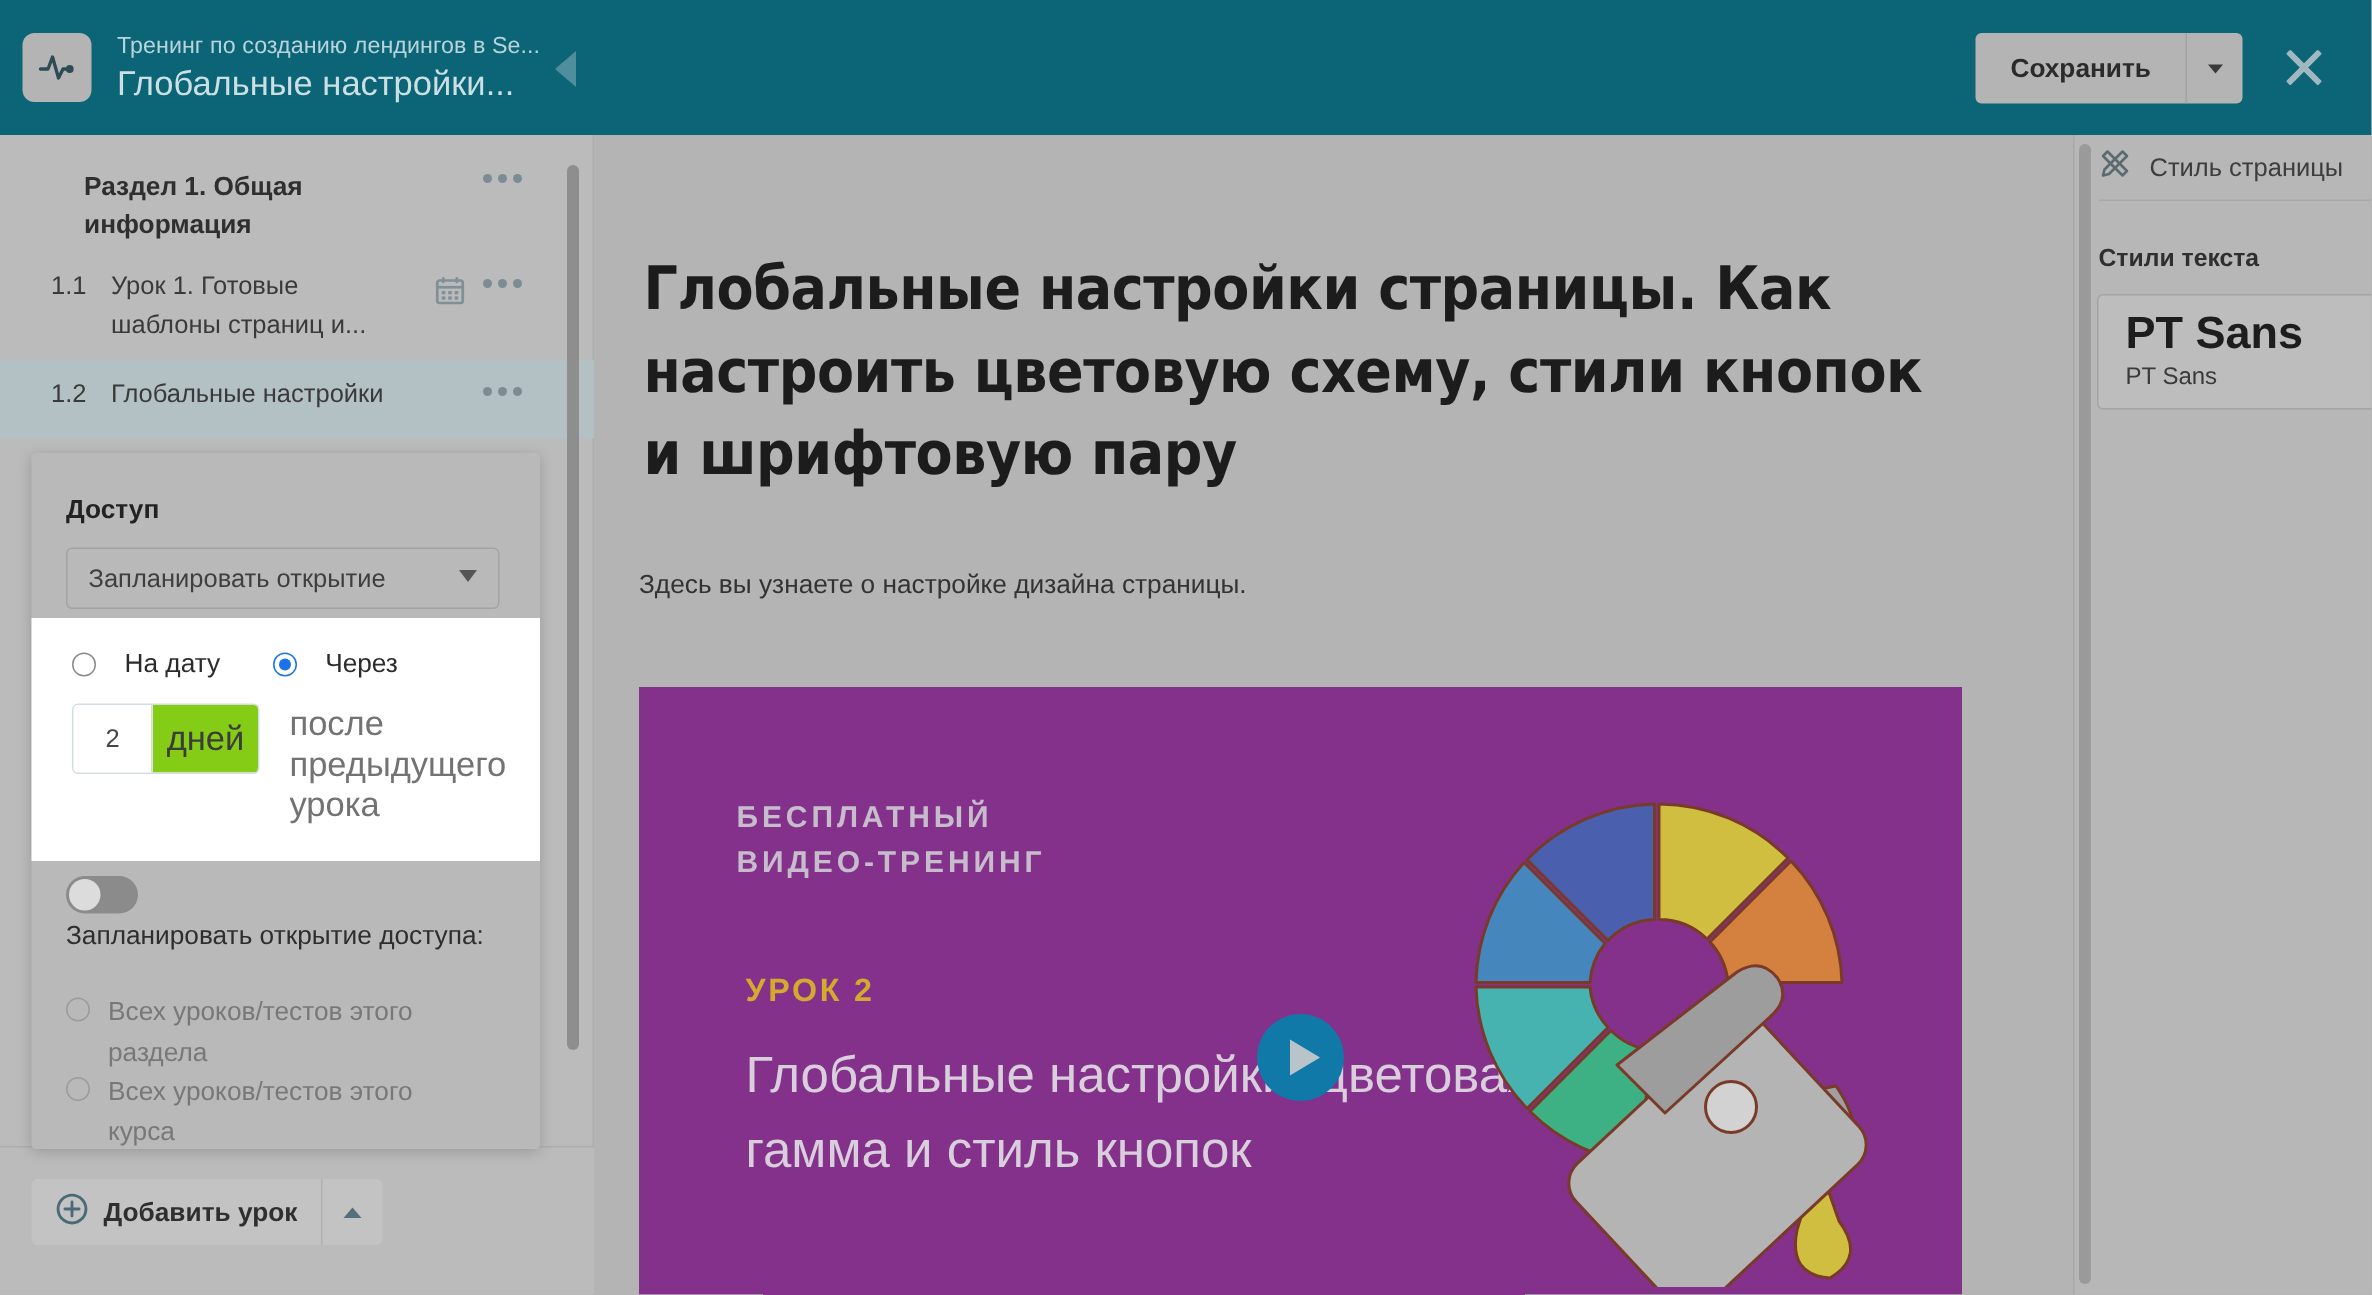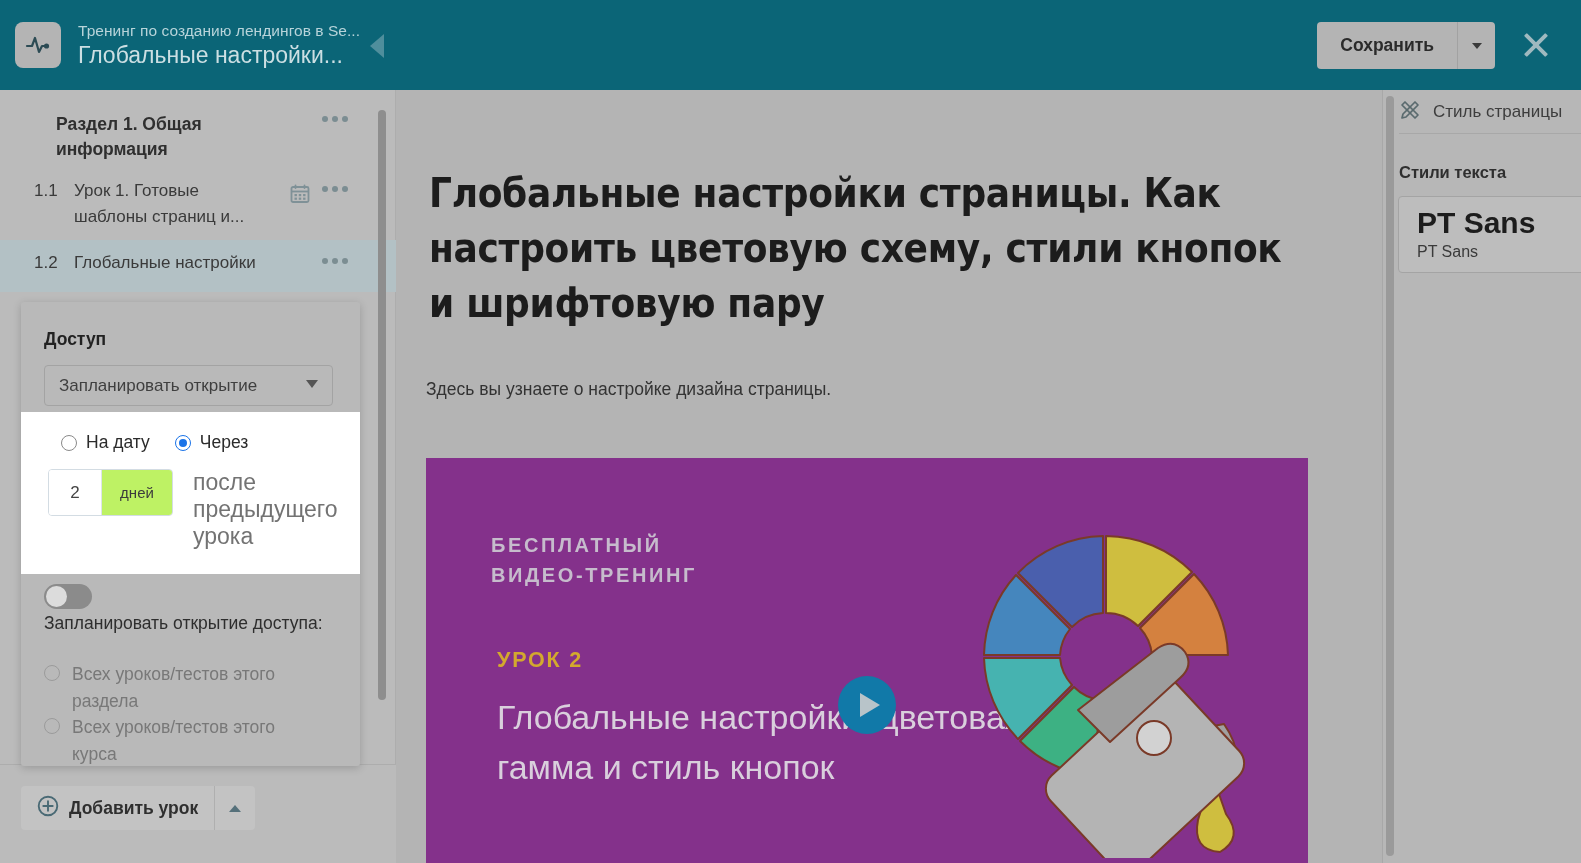--- a/index.html
+++ b/index.html
@@ -227,44 +227,44 @@
   .sel-caret {
     position: absolute; right: 14px; top: 14px;
     width: 0; height: 0;
     border-left: 6px solid transparent; border-right: 6px solid transparent;
     border-top: 8px solid #555;
   }
   .popup-white {
     position: absolute; left: 0; top: 110px; width: 339px; height: 162px;
     background: #ffffff;
   }
-  .radio-row { display: flex; align-items: center; gap: 9px; padding: 20px 0 0 27px; margin-left: 13px; }
+  .radio-row { display: flex; align-items: center; gap: 19px; padding: 20px 0 0 27px; }
   .radio {
     width: 16px; height: 16px; border-radius: 50%; border: 1.5px solid #8a8a8a;
     background: #fff; flex: 0 0 auto; cursor: pointer; position: relative;
   }
   .radio.on { border-color: #1a73e8; }
   .radio.on::after {
     content: ""; position: absolute; left: 3px; top: 3px;
     width: 8px; height: 8px; border-radius: 50%; background: #1a73e8;
   }
   .radio-label { font-size: 17.5px; color: #2b2b2b; margin-right: 16px; cursor: pointer; }
   .delay-row { display: flex; padding: 16px 0 0 27px; }
   .delay-box {
     display: flex; border: 1px solid #d3dce3; border-radius: 4px; overflow: hidden;
     height: 47px; flex: 0 0 auto;
   }
   .delay-input {
     width: 52px; border: none; background: #fff; outline: none;
     font-size: 17px; color: #444; text-align: center; font-family: inherit;
   }
   .delay-unit {
-    width: 71px; background: #bef264; display: flex;
+    width: 71px; background: #84cc16; display: flex;
     align-items: center; justify-content: center;
-    font-size: 15px; color: #3c3c3c; border-left: 1px solid #dde4ea;
+    font-size: 23px; color: #3c3c3c; border-left: 1px solid #dde4ea;
   }
   .delay-note {
     margin-left: 20px; width: 130px; font-size: 23px;
     color: #737373; line-height: 27px;
   }
   .toggle-row {
     position: absolute; left: 23px; top: 280px; width: 300px;
     display: flex; flex-wrap: wrap; align-items: flex-start; gap: 0 12px;
   }
   .toggle {

